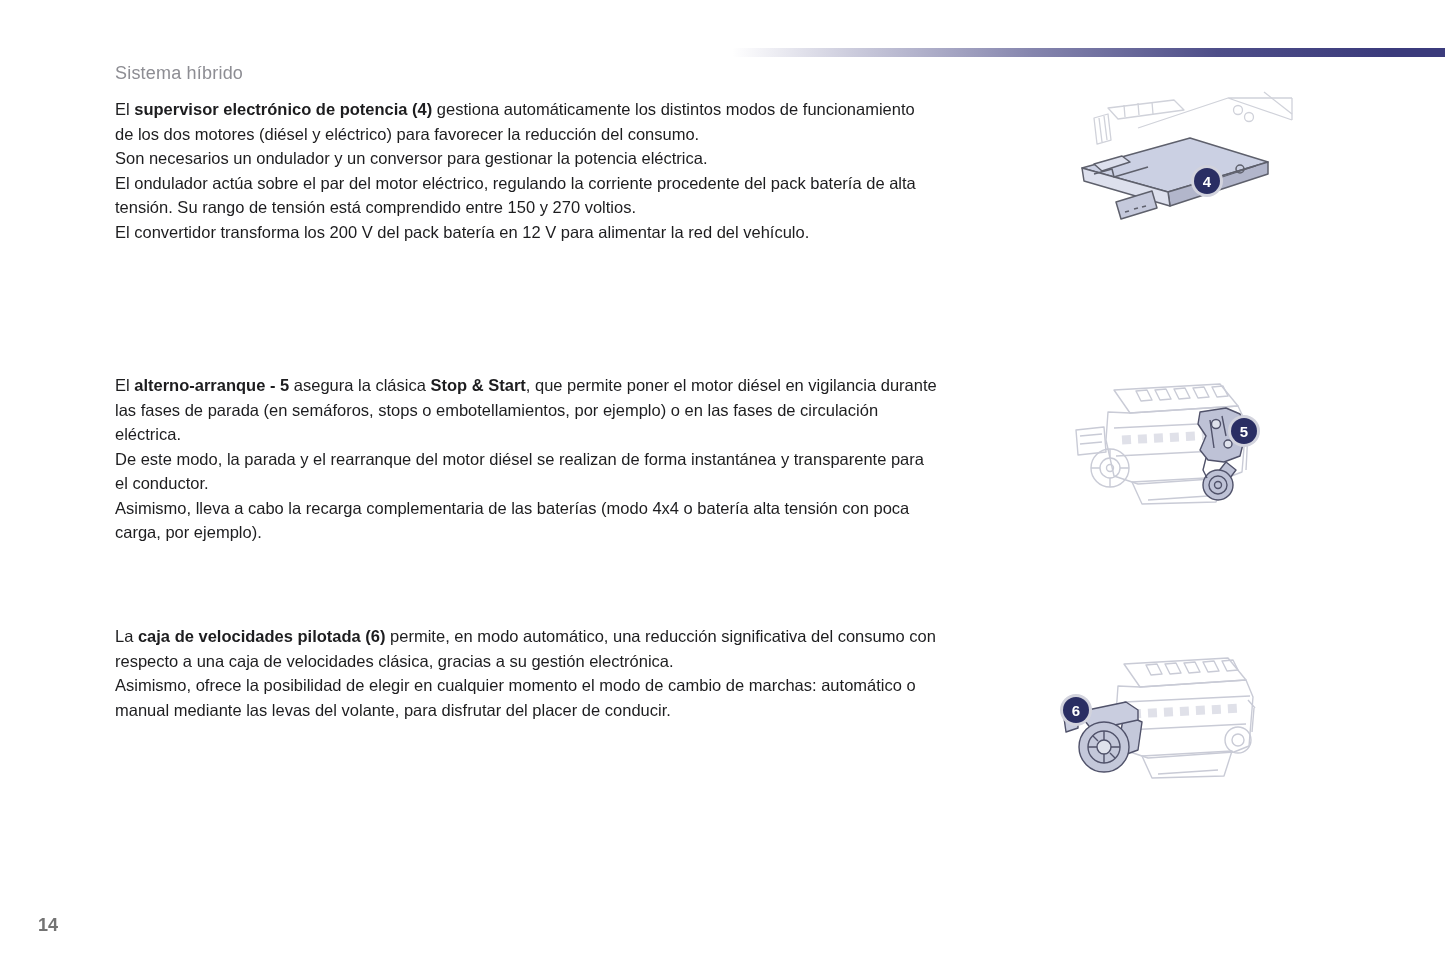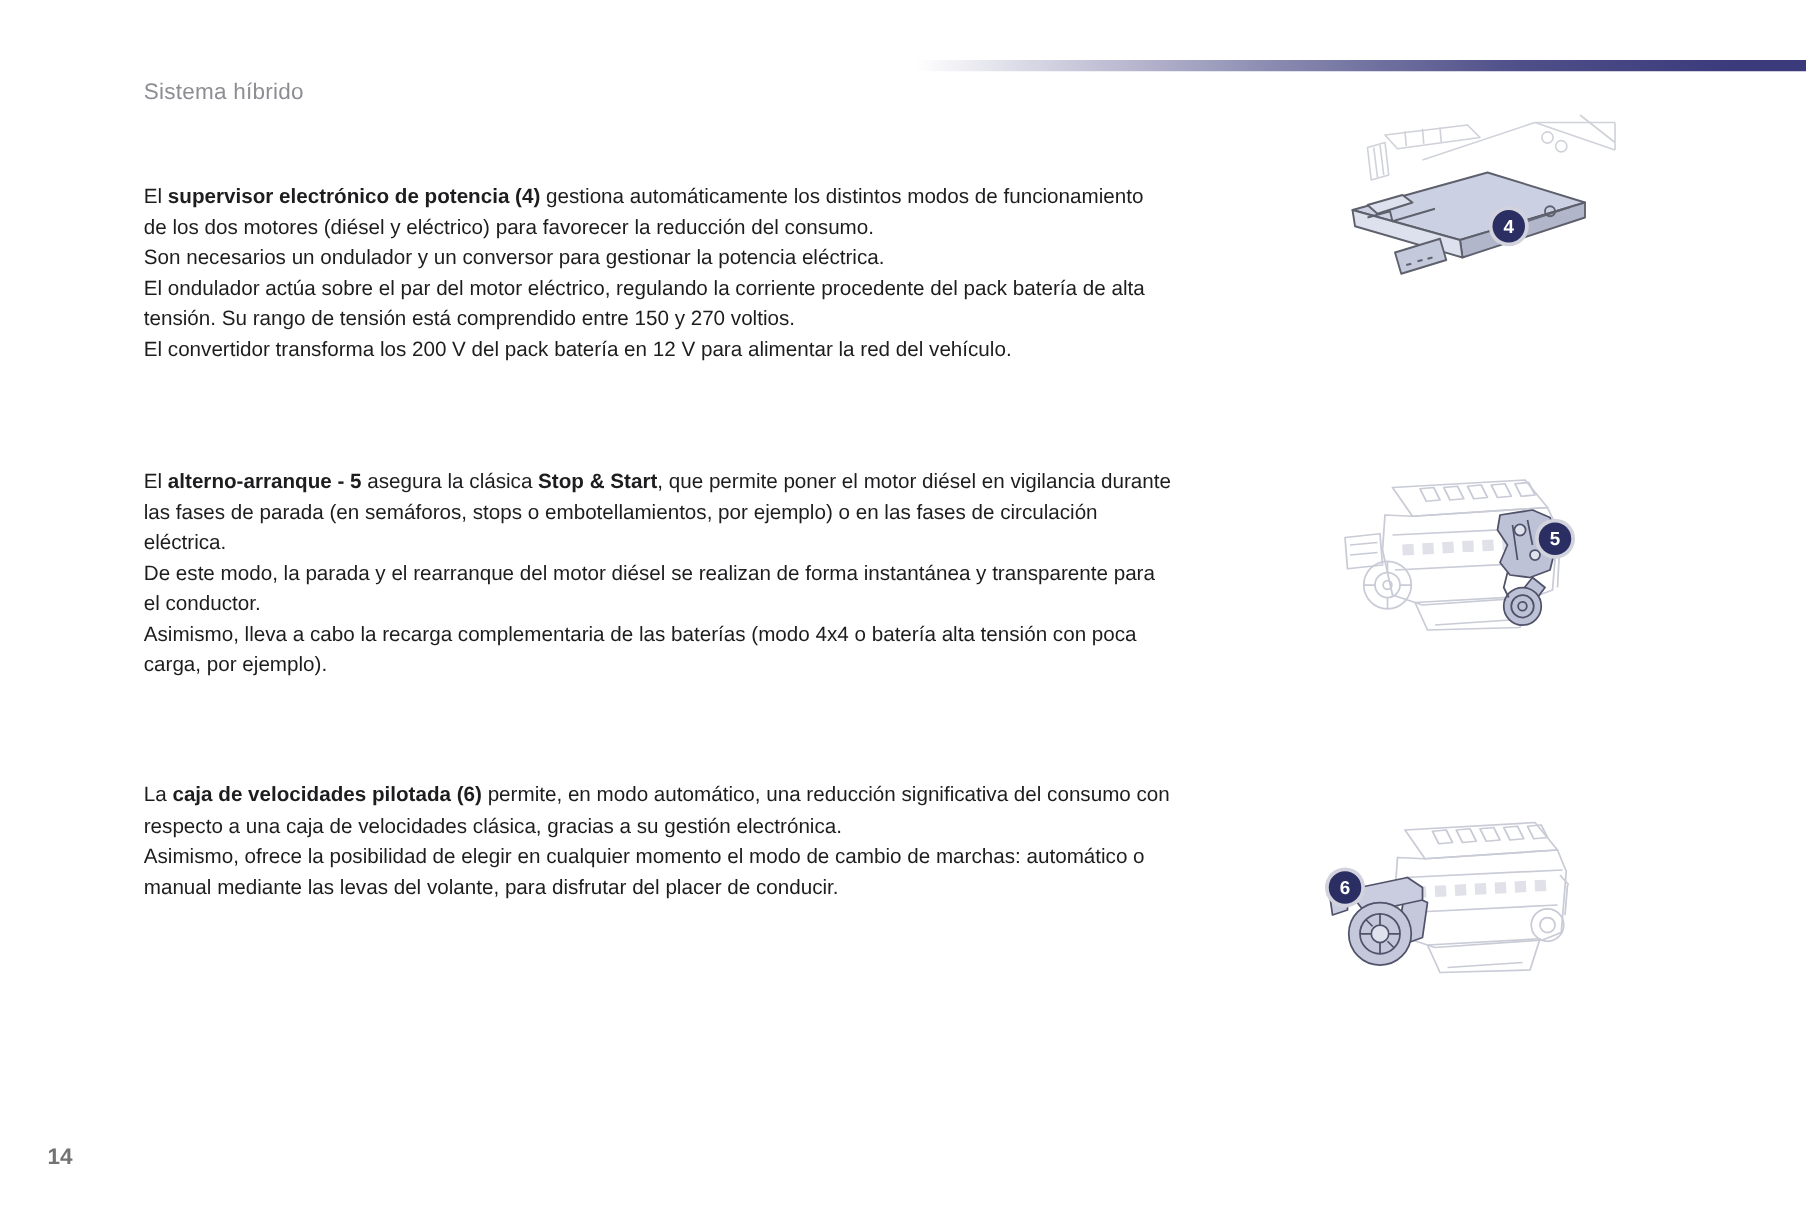--- a/index.html
+++ b/index.html
@@ -15,21 +15,21 @@
     position:absolute;top:48px;left:732px;right:0;height:9px;
     background:linear-gradient(90deg, rgba(59,59,124,0) 0%, rgba(59,59,124,0.28) 18%,
                rgba(59,59,124,0.62) 42%, rgba(59,59,124,0.9) 68%, #3b3b7c 92%);
   }
   .para{
     position:absolute;left:115px;width:822px;margin:0;
     font-size:16.5px;line-height:24.5px;color:#1d1d1f;
     white-space:pre-line;
   }
   .para b{font-weight:700;}
-  #para-1{top:97px;margin-top:48px;}
+  #para-1{top:97px;}
   #para-2{top:373px;}
   #para-3{top:624px;}
   .figure{position:absolute;}
   #figure-4{left:1078px;top:88px;width:218px;height:150px;}
   #figure-5{left:1068px;top:378px;width:205px;height:140px;}
   #figure-6{left:1052px;top:652px;width:205px;height:140px;}
   .figure svg{position:absolute;left:0;top:0;}
   .badge{
     position:absolute;width:26px;height:26px;border-radius:50%;
     background:#2a2e63;color:#ffffff;font-weight:700;font-size:15px;

